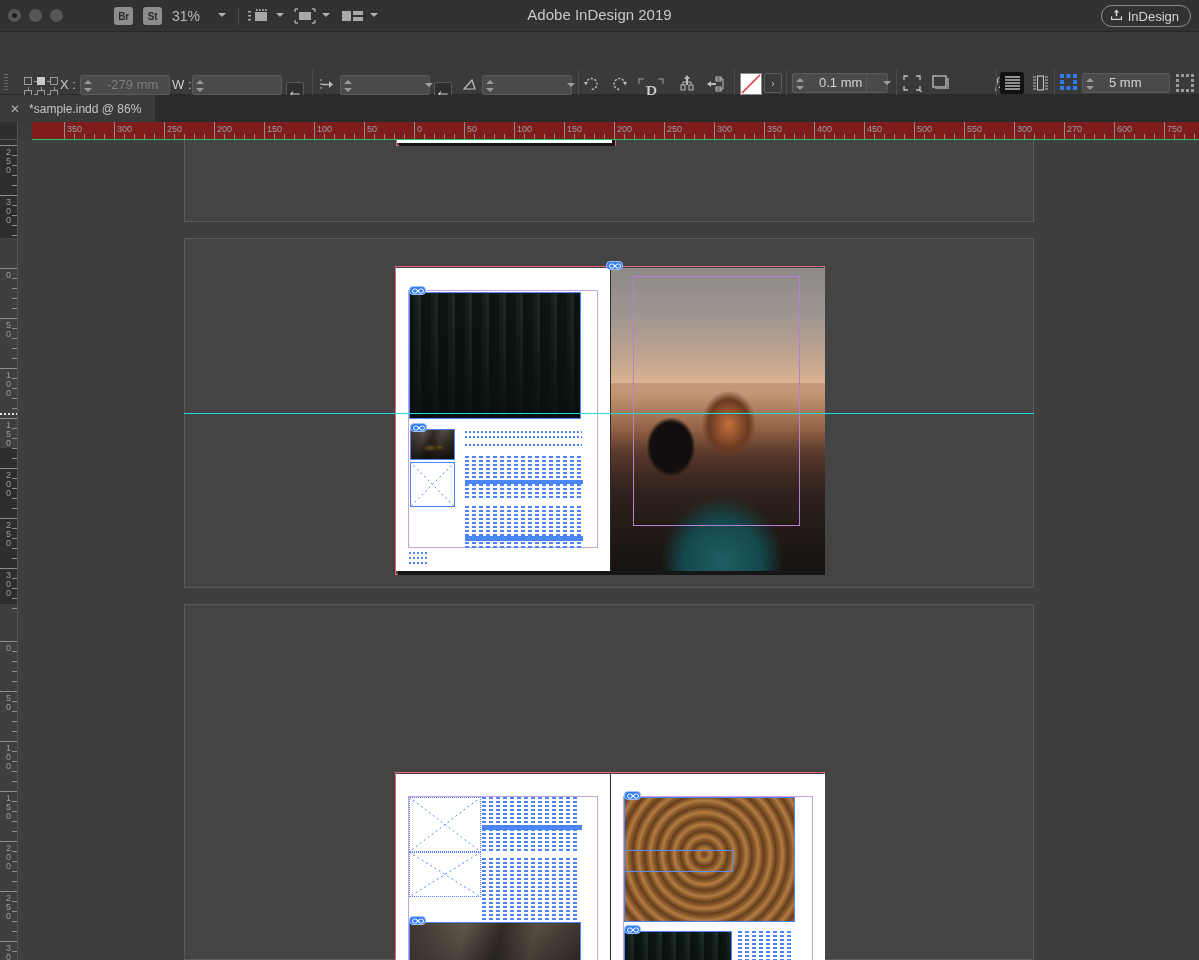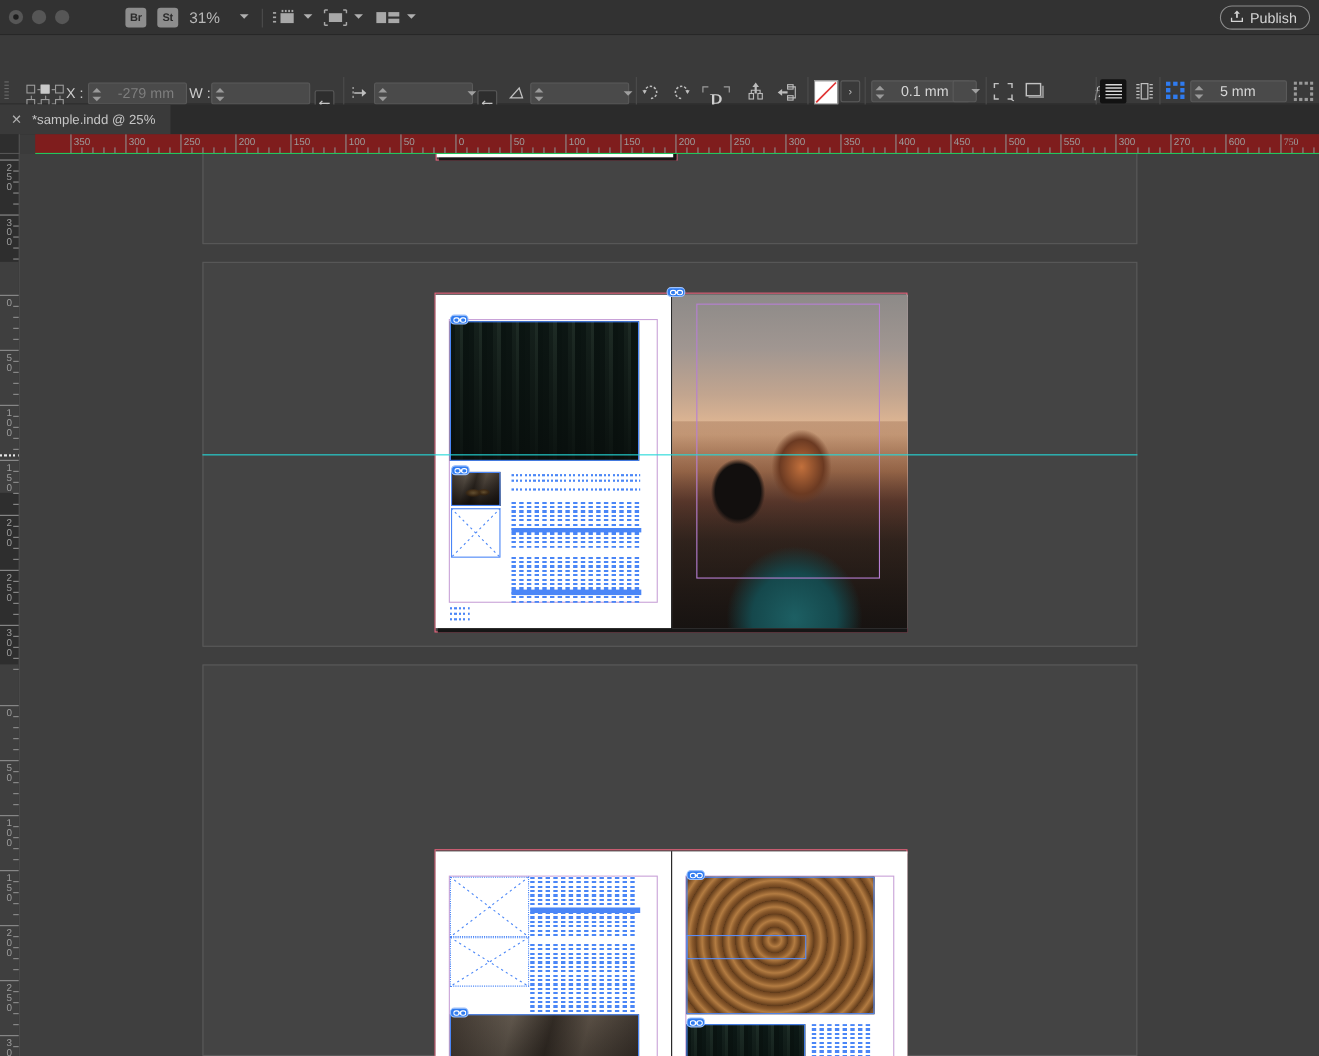--- a/index.html
+++ b/index.html
@@ -299,30 +299,31 @@
 
     <div class="tbicon" style="left:342px">
       <svg width="22" height="16" viewBox="0 0 22 16">
         <rect x="0" y="3" width="9" height="10" fill="#a8a8a8"></rect>
         <rect x="11" y="3" width="10" height="4" fill="#a8a8a8"></rect>
         <rect x="11" y="9" width="10" height="4" fill="#a8a8a8"></rect>
       </svg>
     </div>
     <span class="chev tb-chev" style="left:370px"></span>
 
+    <div class="win-title">Adobe InDesign 2019</div>
 
     <div class="publish">
       <span>
         <svg width="13" height="13" viewBox="0 0 13 13">
           <path d="M6.5,1.5 L9.2,4.6 L3.8,4.6 Z" fill="#d5d5d5"></path>
           <rect x="5.7" y="4.2" width="1.6" height="4" fill="#d5d5d5"></rect>
           <path d="M1.6,8.2 L1.6,11.4 L11.4,11.4 L11.4,8.2" fill="none" stroke="#d5d5d5" stroke-width="1.2"></path>
         </svg>
       </span>
-      <span>Publish</span>
+      <span>InDesign</span>
     </div>
   </div>
 
   <div class="controlbar">
     <div class="grip">
       <i></i>
         <i></i>
         <i></i>
         <i></i>
         <i></i>
@@ -669,21 +670,21 @@
           <rect x="10" y="15" width="3" height="3"></rect>
             <rect x="15" y="15" width="3" height="3"></rect>
         </g>
       </svg>
     </div>
   </div>
 
   <div class="tabbar">
     <div class="tab">
       <span class="tabx">✕</span>
-      <span>*sample.indd @ 25%</span>
+      <span>*sample.indd @ 86%</span>
     </div>
   </div>
 
   <div class="ruler-corner"></div>
   <div class="hruler" id="hruler">
       <div class="tick" style="left: 32px; top: 0px; width: 1px; height: 18px;"></div>
       <div class="rlabel" style="left: 35px; top: 3px;">350</div>
       <div class="tick" style="left: 42px; top: 12px; width: 1px; height: 6px;"></div>
       <div class="tick" style="left: 52px; top: 12px; width: 1px; height: 6px;"></div>
       <div class="tick" style="left: 62px; top: 12px; width: 1px; height: 6px;"></div>
@@ -808,21 +809,21 @@
       <div class="tick" style="left: 1052px; top: 12px; width: 1px; height: 6px;"></div>
       <div class="tick" style="left: 1062px; top: 12px; width: 1px; height: 6px;"></div>
       <div class="tick" style="left: 1072px; top: 12px; width: 1px; height: 6px;"></div>
       <div class="tick" style="left: 1082px; top: 0px; width: 1px; height: 18px;"></div>
       <div class="rlabel" style="left: 1085px; top: 3px;">600</div>
       <div class="tick" style="left: 1092px; top: 12px; width: 1px; height: 6px;"></div>
       <div class="tick" style="left: 1102px; top: 12px; width: 1px; height: 6px;"></div>
       <div class="tick" style="left: 1112px; top: 12px; width: 1px; height: 6px;"></div>
       <div class="tick" style="left: 1122px; top: 12px; width: 1px; height: 6px;"></div>
       <div class="tick" style="left: 1132px; top: 0px; width: 1px; height: 18px;"></div>
-      <div class="rlabel" style="left: 1135px; top: 3px; font-family: Liberation Serif, serif;">750</div>
+      <div class="rlabel" style="left: 1135px; top: 3px;">750</div>
       <div class="tick" style="left: 1142px; top: 12px; width: 1px; height: 6px;"></div>
       <div class="tick" style="left: 1152px; top: 12px; width: 1px; height: 6px;"></div>
       <div class="tick" style="left: 1162px; top: 12px; width: 1px; height: 6px;"></div>
       <div class="tick" style="left: 1172px; top: 12px; width: 1px; height: 6px;"></div>
     </div>
   <div class="vruler" id="vruler">
       <div class="vruler-hl" style="top: 98px; height: 210px;"></div>
       <div class="vruler-hl" style="top: 464px; height: 356px;"></div>
       <div class="tick" style="top: 5px; left: 0px; width: 18px; height: 1px;"></div>
       <div class="vlabel" style="top: 8px; left: 4px;">250</div>

